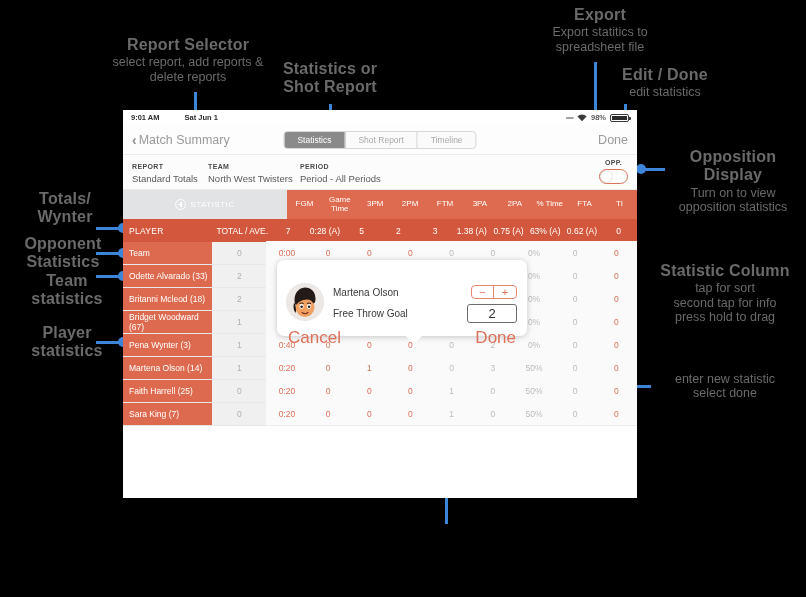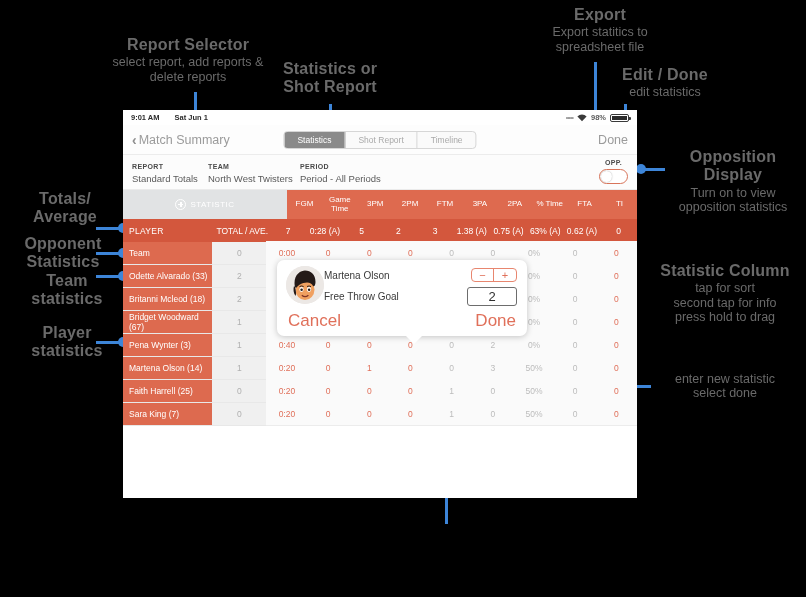--- a/index.html
+++ b/index.html
@@ -27,21 +27,21 @@
     width: 514px; height: 388px;
     background: #ffffff;
     overflow: hidden;
   }
 
   
   .statusbar {
     height: 15px; background: #fff; display: flex; align-items: center;
     padding: 0 8px; font-size: 7.5px; color: #2c2c2c; font-weight: bold;
   }
-  .statusbar .sb-left { display: flex; gap: 15px; align-items: center; }
+  .statusbar .sb-left { display: flex; gap: 25px; align-items: center; }
   .statusbar .sb-spacer { flex: 1; }
   .statusbar .sb-right { display: flex; gap: 4px; align-items: center; color:#5b5b5b;}
   .dots-ico { letter-spacing: -1px; font-size: 7px; color: #9a9a9a;}
   .wifi-ico svg { display: block; }
   .batt {
     width: 19px; height: 8px; border: 1px solid #3a3a3a; border-radius: 2px;
     position: relative; display: inline-block;
   }
   .batt:after {
     content:""; position:absolute; right:-3px; top:2.2px; width:1.6px; height:3.2px;
@@ -128,21 +128,21 @@
   .popup {
     position: absolute; left: 154px; top: 150px; width: 250px; height: 76px;
     background: #fff; border-radius: 7px; box-shadow: 0 1px 6px rgba(0,0,0,.22);
     z-index: 20;
   }
   .popup:after {
     content:""; position:absolute; bottom:-8px; left: 128px;
     border-left: 9px solid transparent; border-right: 9px solid transparent;
     border-top: 9px solid #fff;
   }
-  .pop-top { display: flex; padding: 6px 10px 0 9px; }
+  .pop-top { display: flex; padding: 23px 10px 0 9px; gap: 9px; }
   .avatar {
     width: 38px; height: 38px; border-radius: 50%; overflow: hidden; flex: none;
     background: #e9e6e4;
   }
   .pop-fields { flex: 1; padding-top: 2px; }
   .pop-line { display: flex; align-items: center; justify-content: space-between; }
   .pop-name { font-size: 10px; color: #3a3a3a; }
   .pop-sub  { font-size: 10px; color: #3a3a3a; margin-top: 9px; }
   .stepper { display: flex; border: 1px solid #e8866f; border-radius: 4px; overflow: hidden; height:14px;}
   .stepper div { width: 22px; display:flex; align-items:center; justify-content:center;
@@ -211,21 +211,21 @@
 
   <div class="anno" style="left:645px; top:371px; width:160px;">
     <span class="d" style="white-space:pre-line;">enter new statistic
 select done</span>
   </div>
   <div class="leader h" style="left:534px; top:385px; width:117px;"></div>
   <div class="dot" style="left:530px; top:381px;"></div>
 
   <div class="anno" style="left:10px; top:190px; width:110px;">
     <span class="t" style="white-space:pre-line;">Totals/
-Average</span>
+Wynter</span>
   </div>
   <div class="leader h" style="left:96px; top:227px; width:28px;"></div>
   <div class="dot" style="left:118px; top:223px;"></div>
 
   <div class="anno" style="left:6px; top:235px; width:114px;">
     <span class="t" style="white-space:pre-line;">Opponent
 Statistics</span>
   </div>
   <div class="leader h" style="left:96px; top:252px; width:28px;"></div>
   <div class="dot" style="left:118px; top:248px;"></div>

